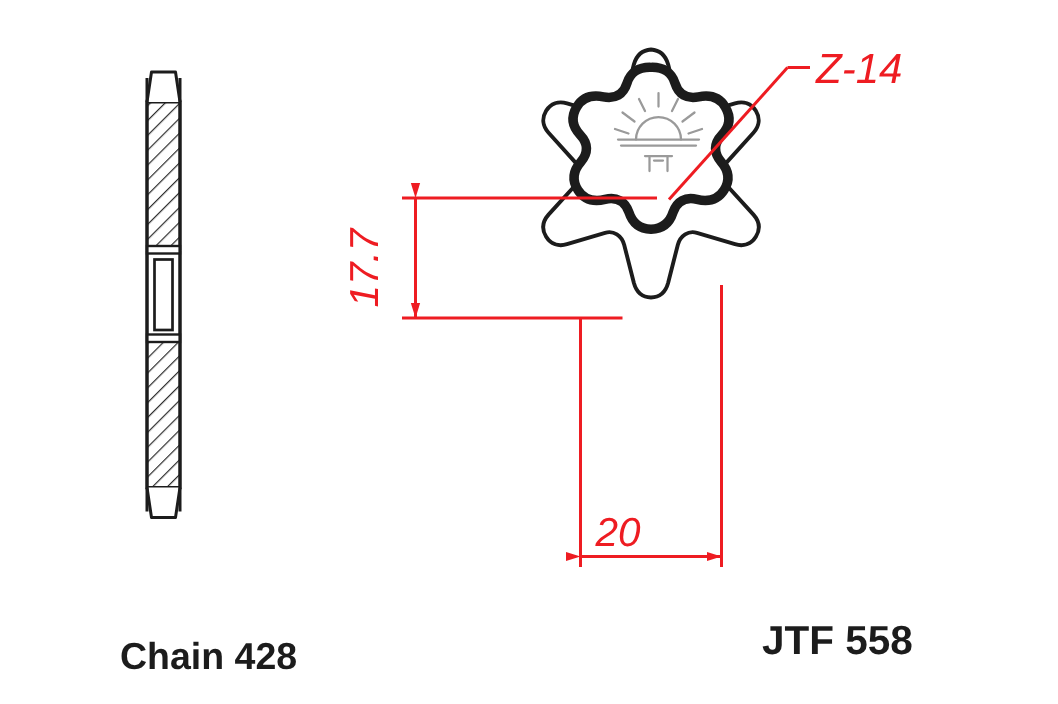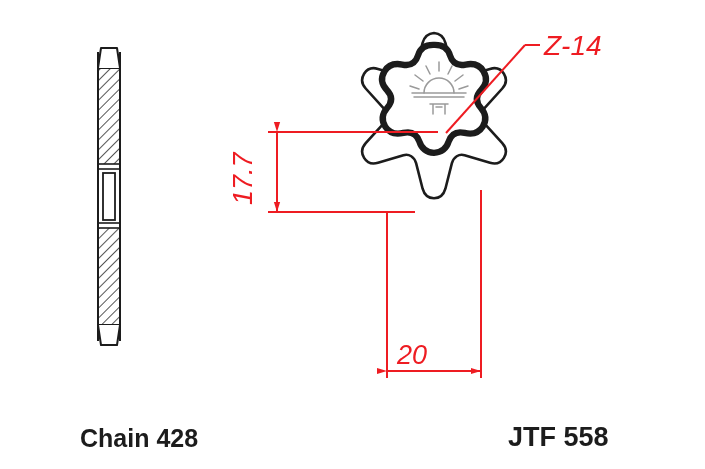--- a/index.html
+++ b/index.html
@@ -34,21 +34,21 @@
     white-space: nowrap;
     letter-spacing: 0px;
   }
   #chain-label {
     left: 80px;
     top: 424px;
     font-size: 25px;
   }
   #part-number-label {
     left: 508px;
-    top: 422px;
+    top: 412px;
     font-size: 27px;
   }
 </style>
 </head>
 <body>
 
 <div id="drawing-root">
 
   <svg class="tech-drawing" viewBox="0 0 705 469" xmlns="http://www.w3.org/2000/svg">
 

